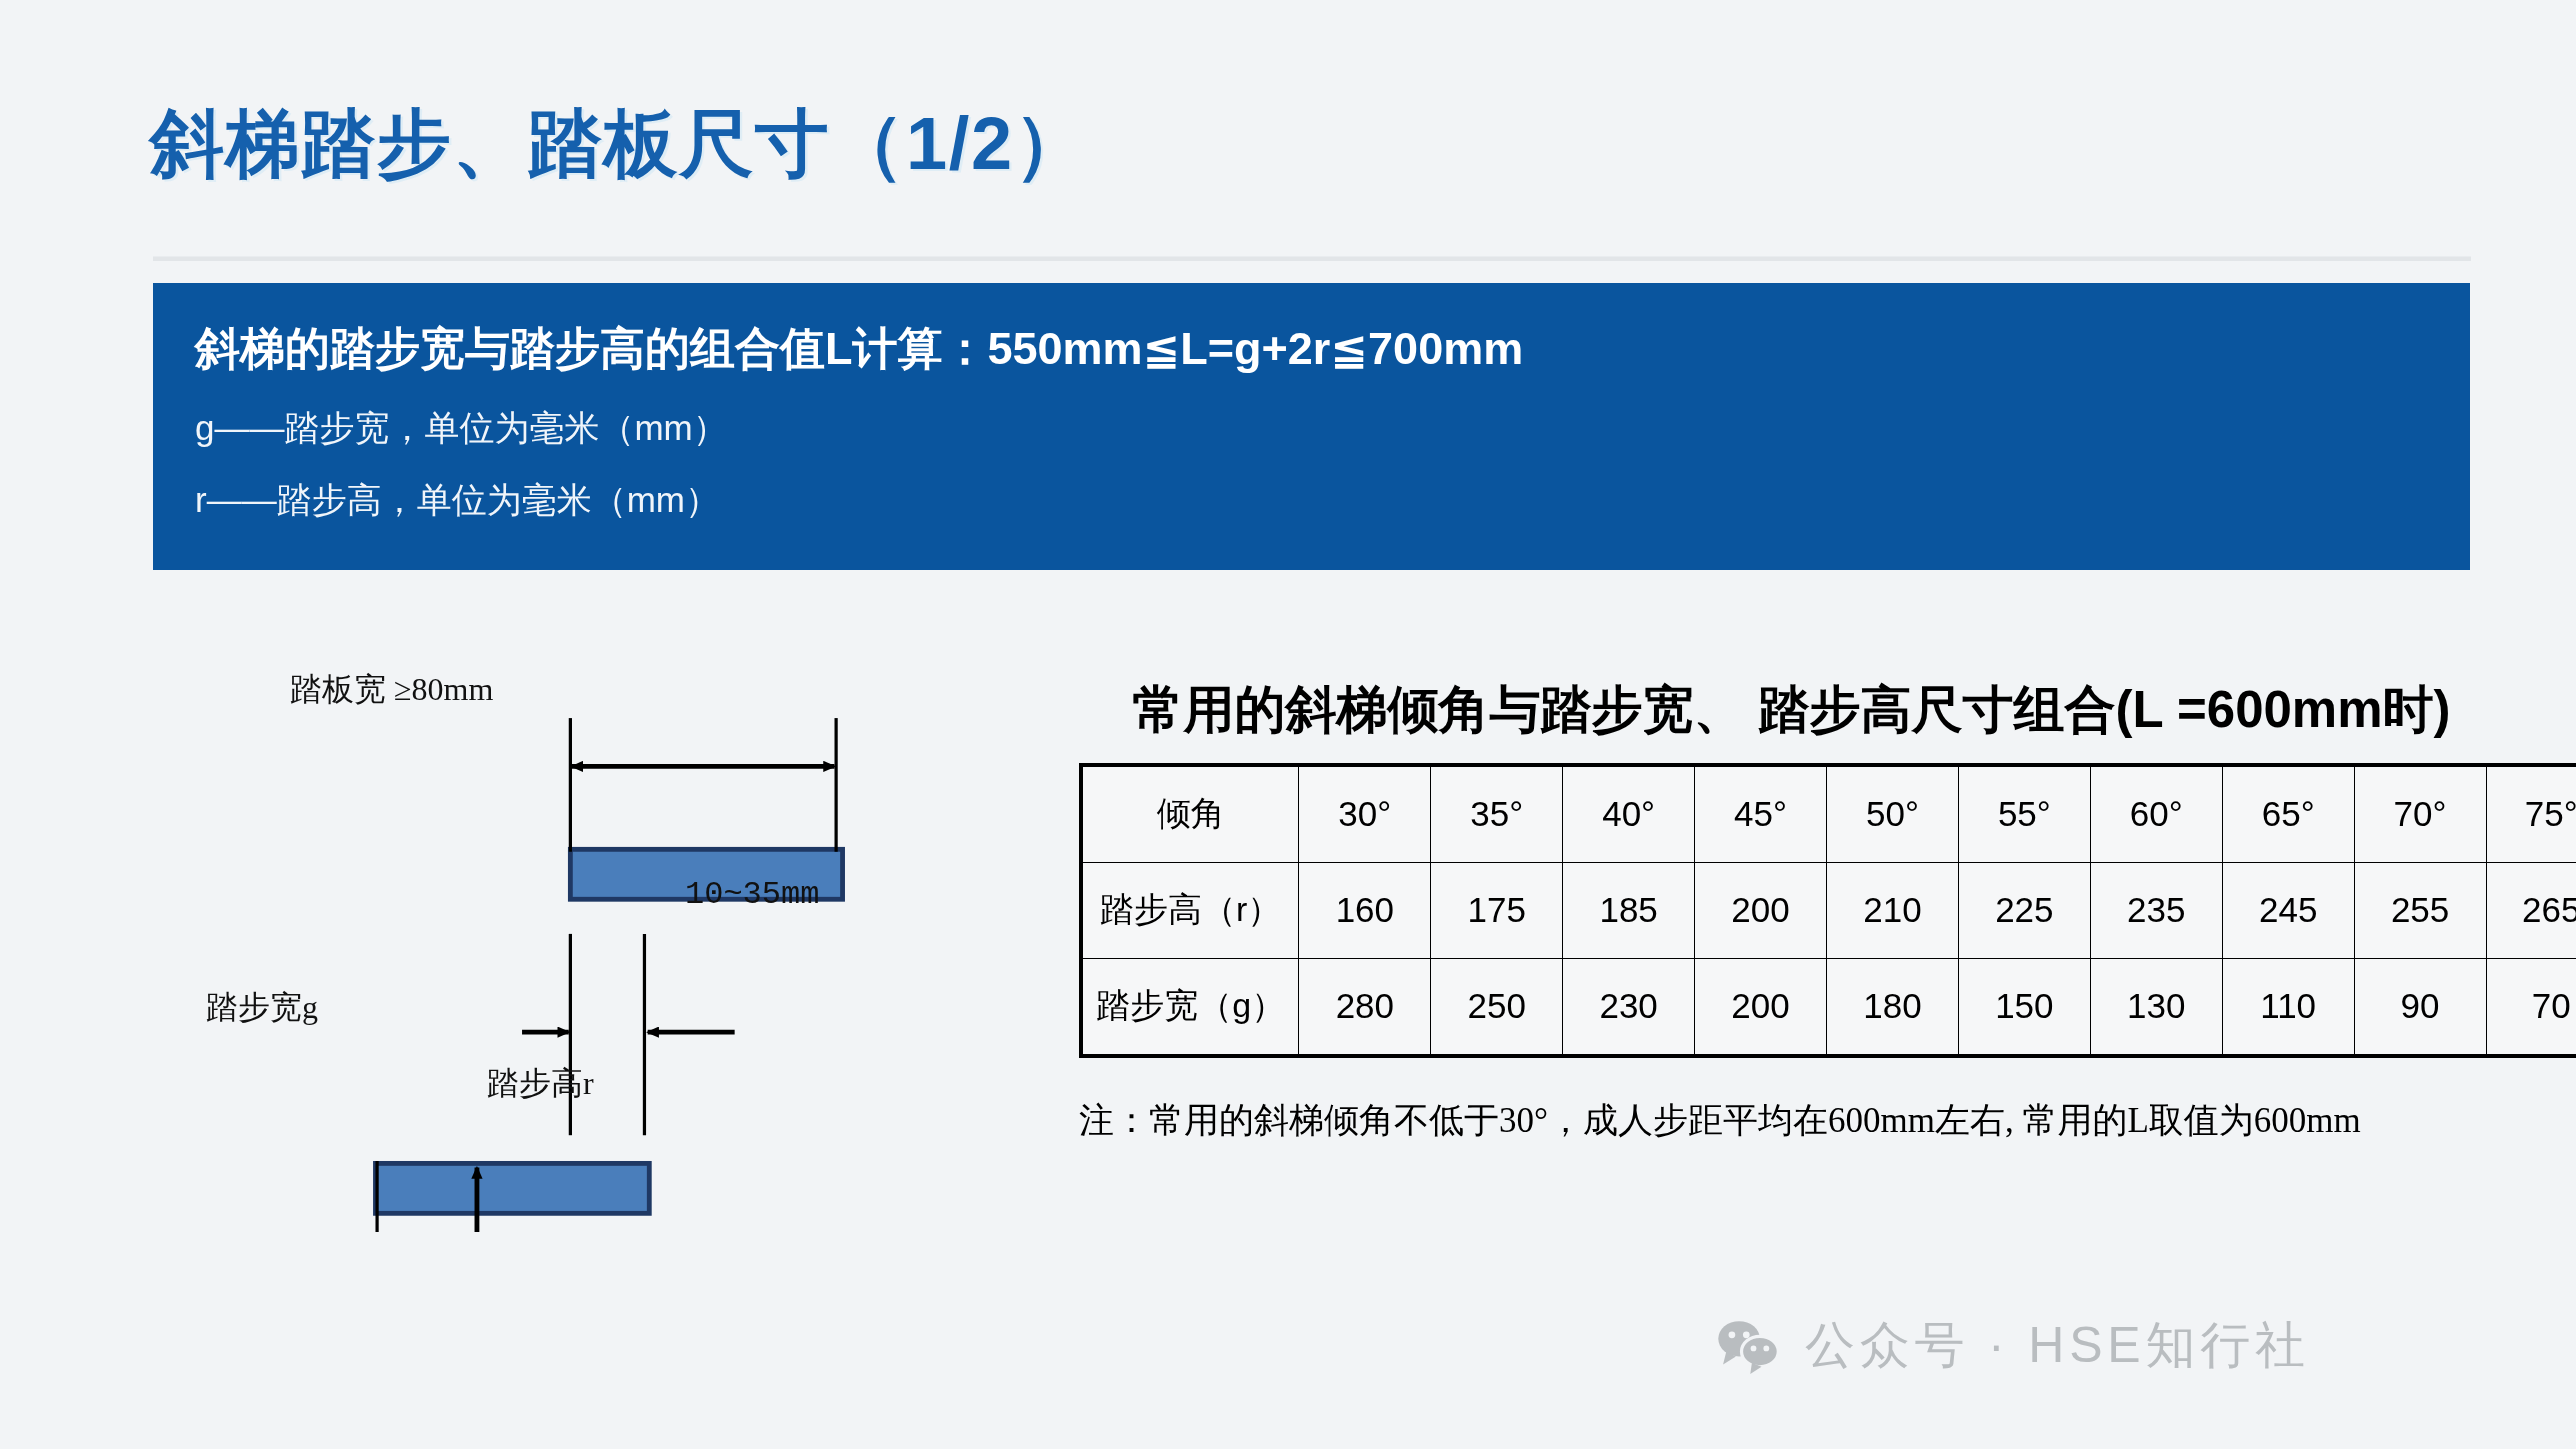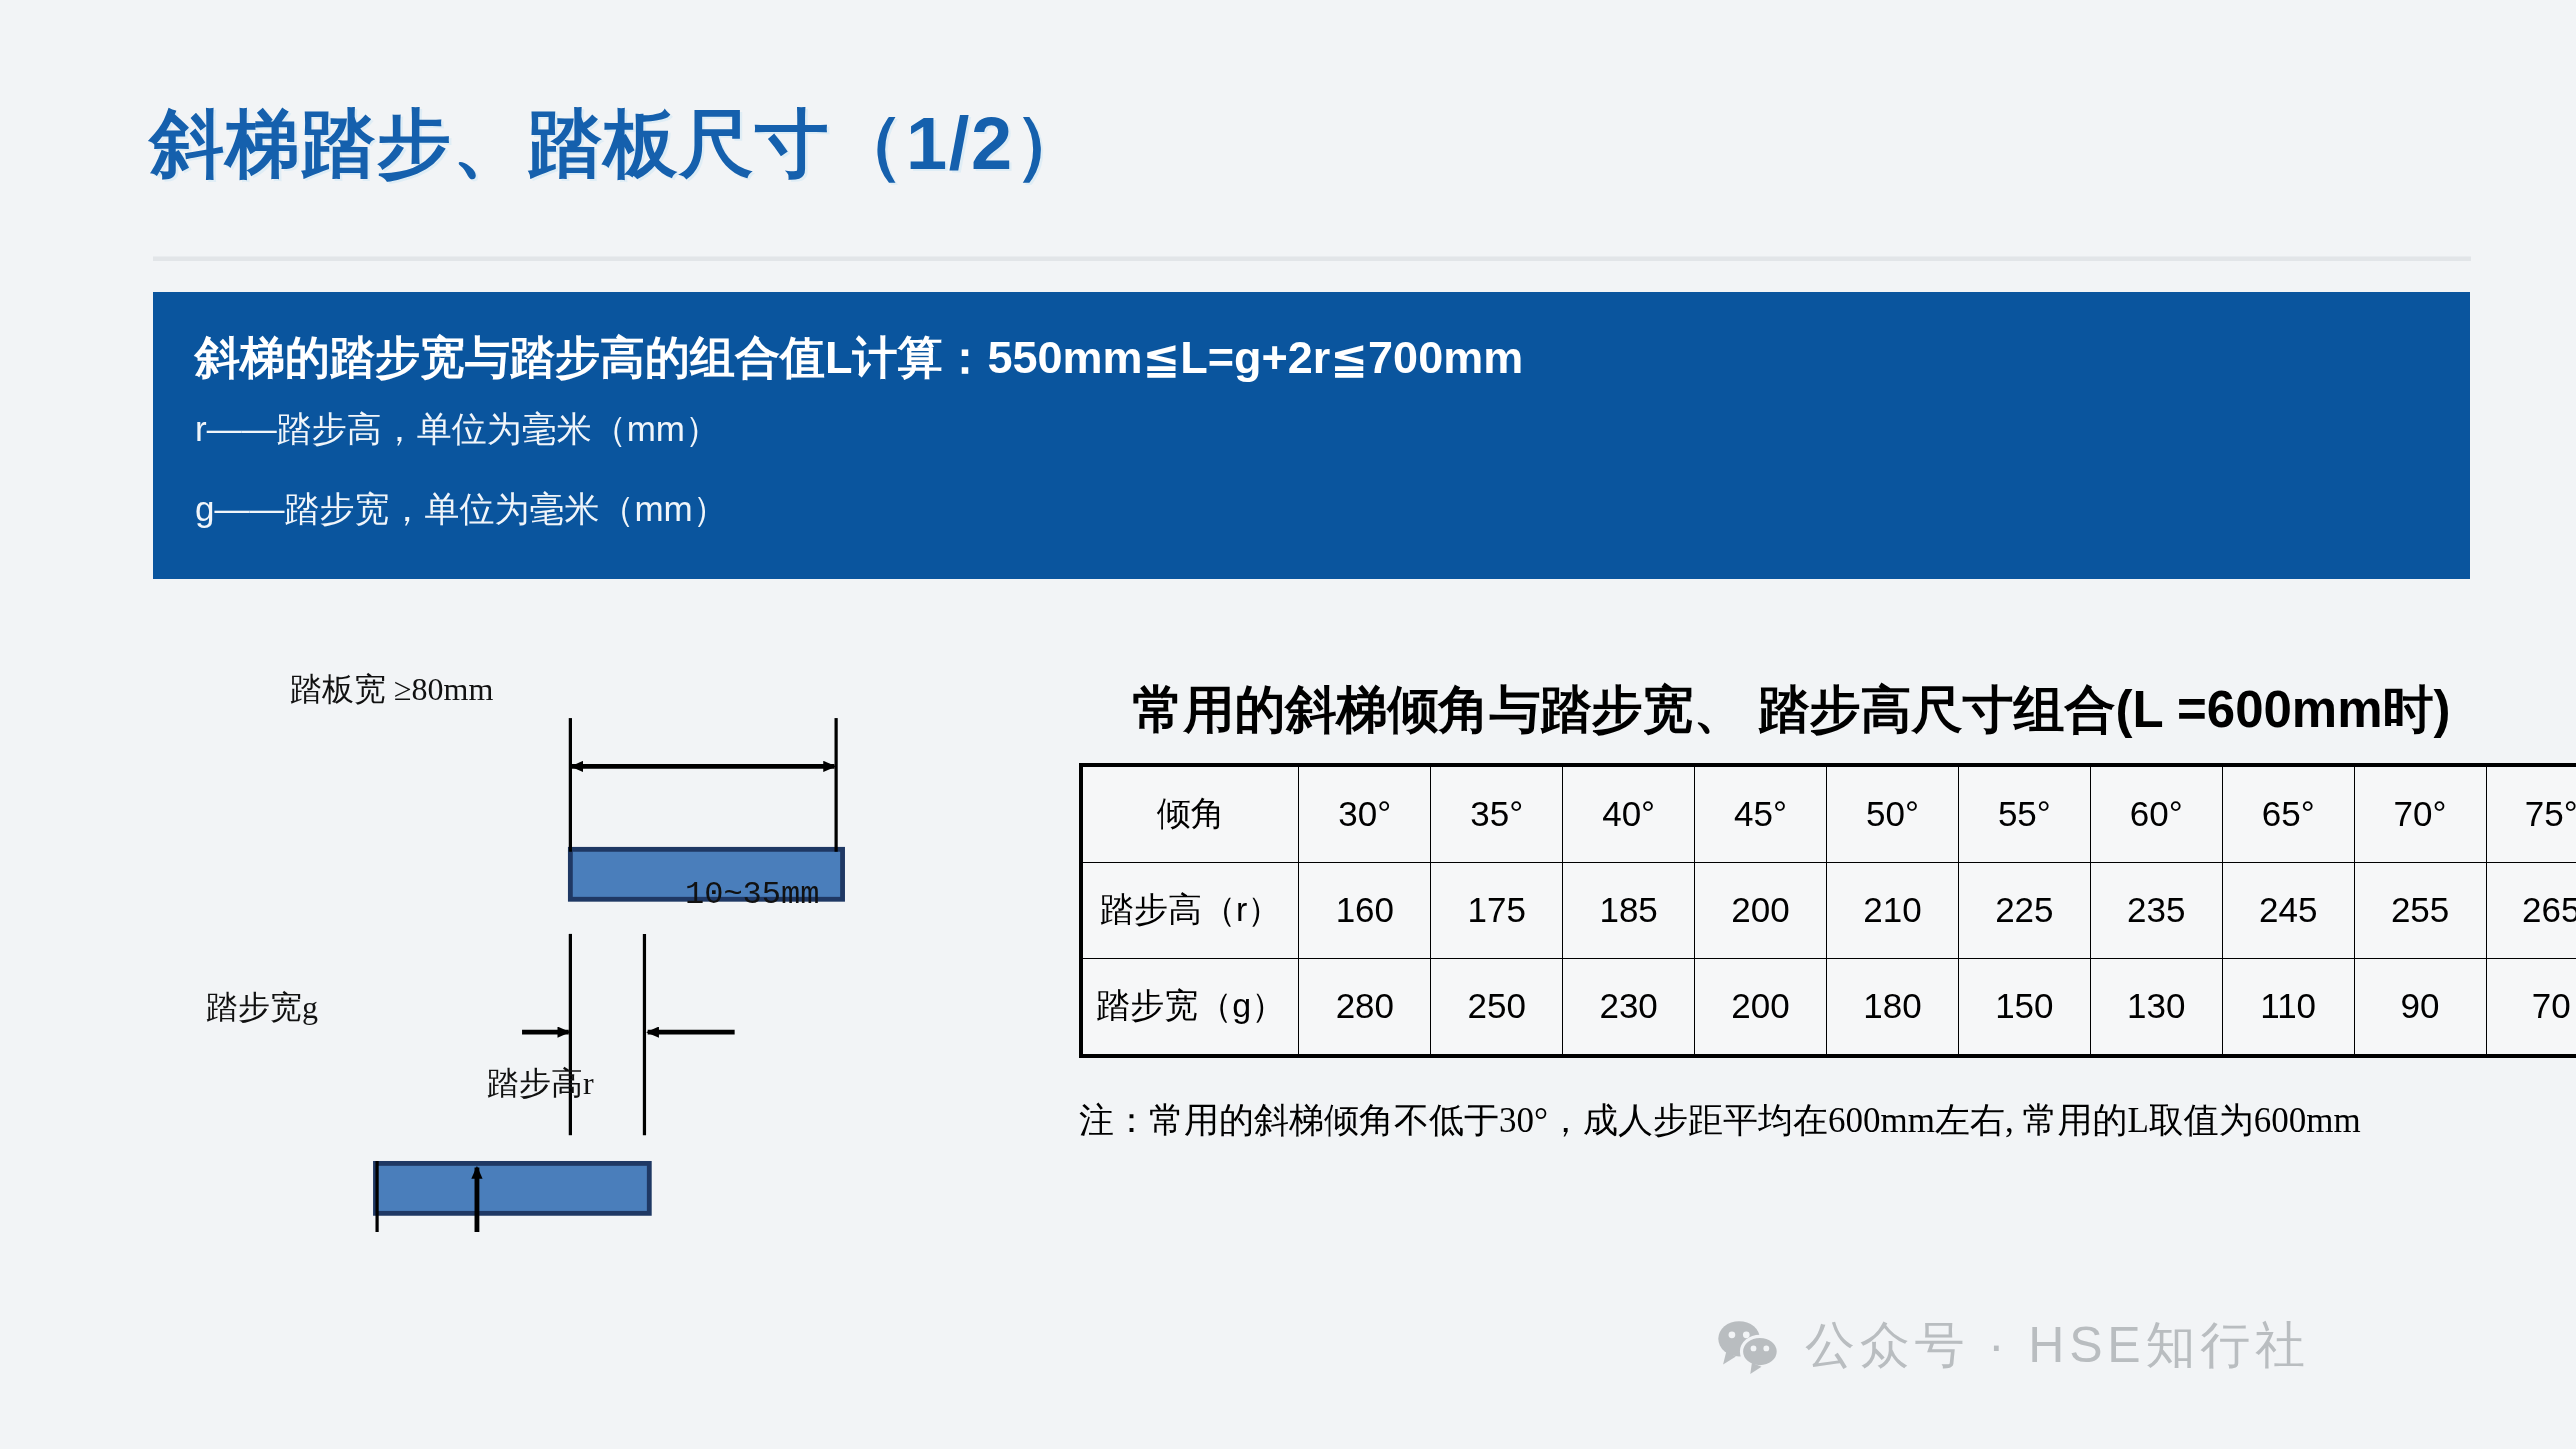--- a/index.html
+++ b/index.html
@@ -39,21 +39,21 @@
     width: 2318px;
     height: 4px;
     background: #e2e5e8;
     border-top: 1.6px solid #e9ecef;
   }
 
   
   .banner {
     position: absolute;
     left: 153px;
-    top: 292px;
+    top: 283px;
     width: 2317px;
     height: 287px;
     background: #0a559e;
     box-sizing: border-box;
     padding: 42px 0 0 42px;
   }
   .banner-line1 {
     font-size: 45px;
     color: #ffffff;
     font-weight: bold;
@@ -162,22 +162,22 @@
 </head>
 <body>
 
 <div class="slide">
 
   <div class="title">斜梯踏步、踏板尺寸（1/2）</div>
   <div class="title-rule"></div>
 
   <div class="banner">
     <div class="banner-line1">斜梯的踏步宽与踏步高的组合值L计算：550mm≦L=g+2r≦700mm</div>
+    <div class="banner-sub">g——踏步宽，单位为毫米（mm）</div>
     <div class="banner-sub second">r——踏步高，单位为毫米（mm）</div>
-    <div class="banner-sub">g——踏步宽，单位为毫米（mm）</div>
   </div>
 
   <div class="diagram">
     <svg width="910" height="564" viewBox="0 0 1130 700">
       <defs>
         <marker id="arrEnd" markerWidth="16" markerHeight="14" refX="14" refY="7" orient="auto" markerUnits="userSpaceOnUse">
           <path d="M0,0 L16,7 L0,14 z" fill="#000"></path>
         </marker>
         <marker id="arrStart" markerWidth="16" markerHeight="14" refX="2" refY="7" orient="auto" markerUnits="userSpaceOnUse">
           <path d="M16,0 L0,7 L16,14 z" fill="#000"></path>

